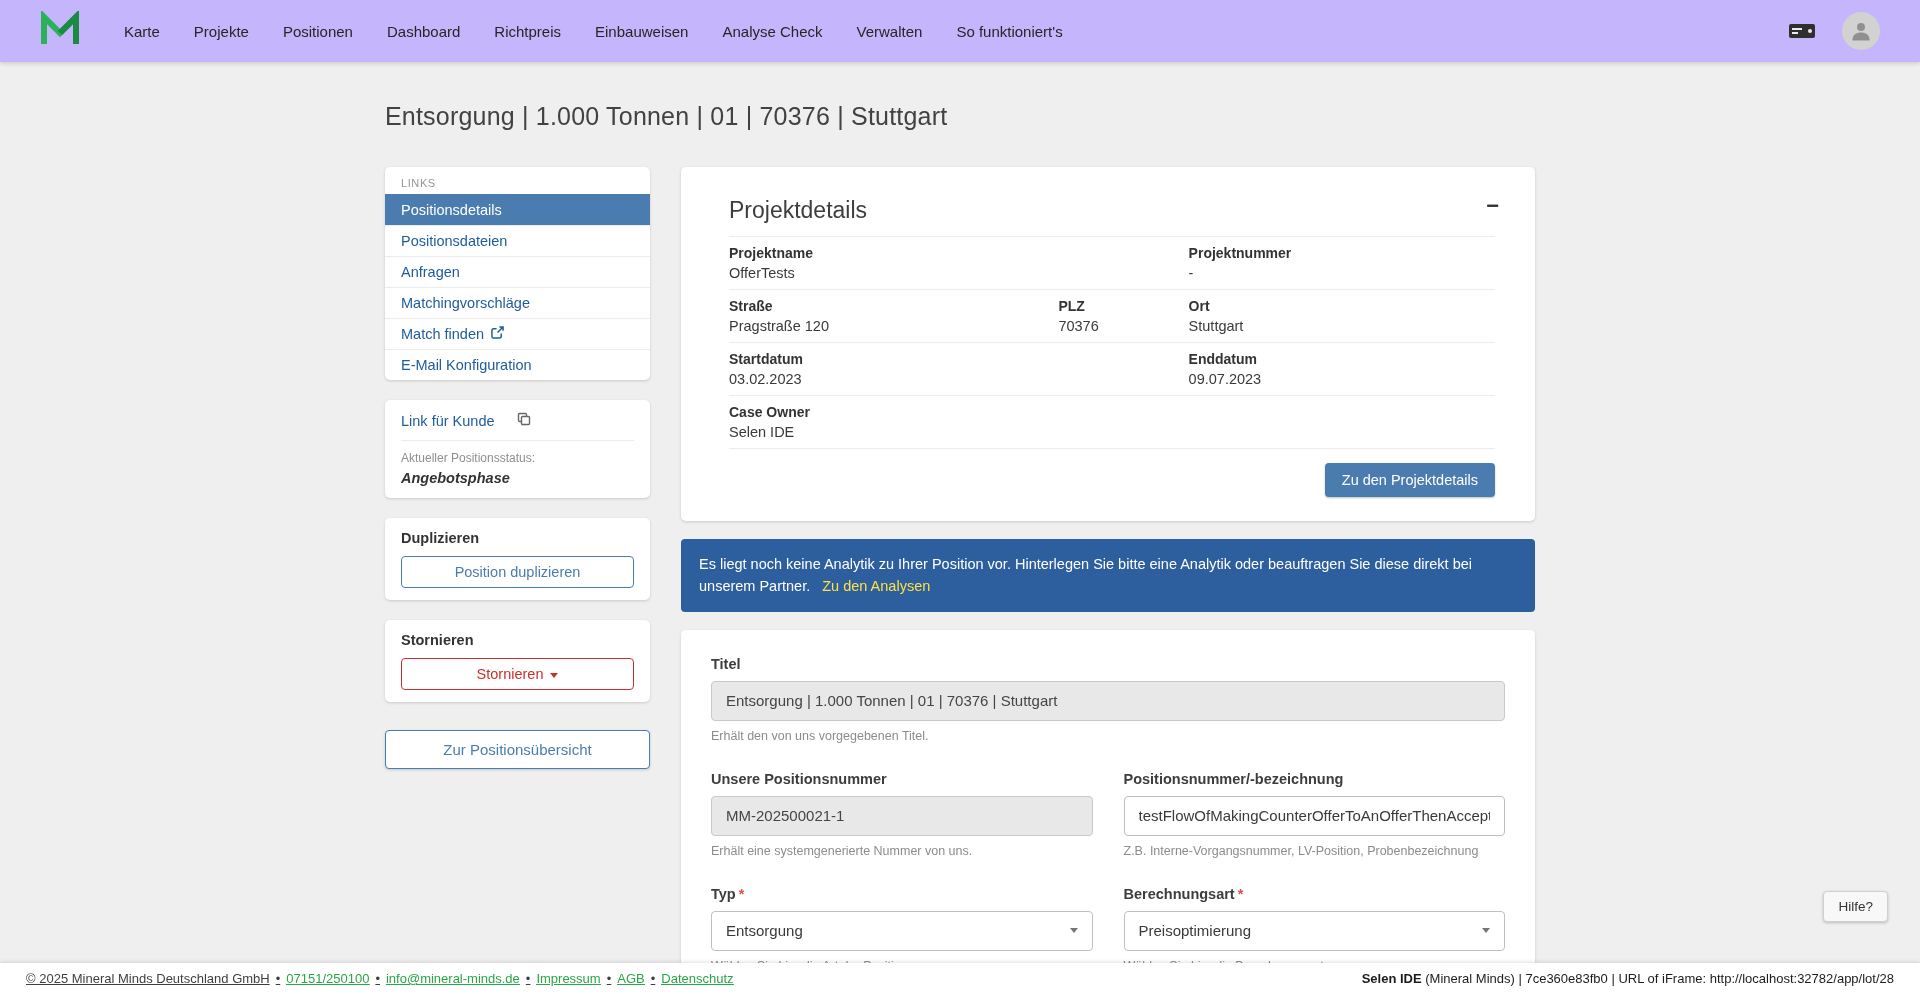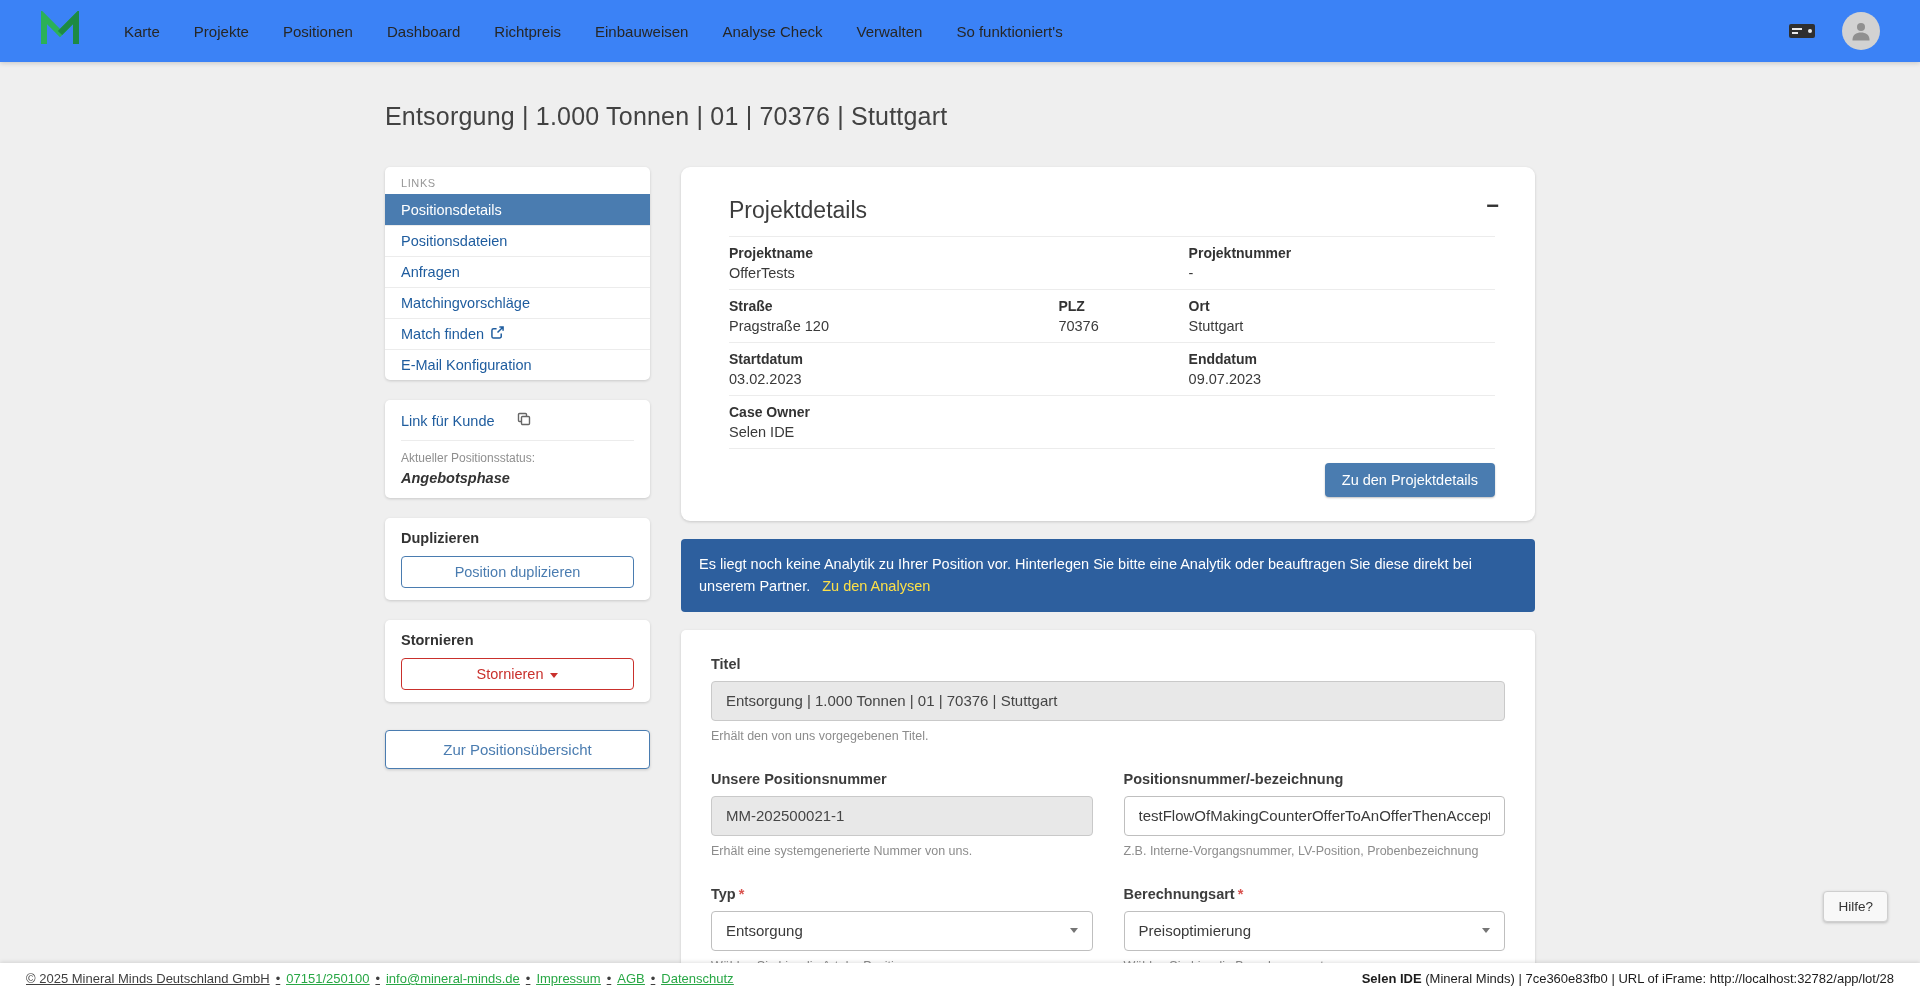--- a/index.html
+++ b/index.html
@@ -19,21 +19,21 @@
   *{box-sizing:border-box;}
   html,body{margin:0;padding:0;}
   body{
     width:1920px;height:994px;overflow:hidden;position:relative;
     background:var(--bg);
     font-family:"Liberation Sans","DejaVu Sans",sans-serif;
     color:var(--text);
   }
   
   .navbar{
-    height:62px;background:#3b82f6;display:flex;align-items:center;
+    height:62px;background:#c4b5fd;display:flex;align-items:center;
     padding:0 40px;box-shadow:0 1px 5px rgba(0,0,0,.18);position:relative;z-index:10;
   }
   .brand{display:flex;align-items:center;cursor:pointer;}
   .nav-links{display:flex;gap:34px;margin-left:44px;}
   .nav-link{font-size:15px;font-weight:500;color:#262626;cursor:pointer;white-space:nowrap;}
   .nav-right{margin-left:auto;display:flex;align-items:center;gap:26px;}
   .icon-btn{cursor:pointer;display:flex;align-items:center;}
   .avatar{
     width:38px;height:38px;border-radius:50%;background:#d2d2d2;
     display:flex;align-items:center;justify-content:center;cursor:pointer;overflow:hidden;
@@ -74,21 +74,21 @@
     border-left:4.5px solid transparent;border-right:4.5px solid transparent;
     border-top:5.5px solid currentColor;
   }
   .overview-btn{
     display:block;width:100%;margin-top:28px;padding:10px;background:#fff;
     border:1px solid var(--accent);color:var(--accent);font-size:15px;
     box-shadow:0 1px 3px rgba(0,0,0,.16);
   }
   
   .main{flex:1;min-width:0;}
-  .project-card{padding:30px 40px 24px 48px;position:relative;border-radius:9px;}
+  .project-card{padding:30px 40px 24px 48px;position:relative;}
   .pd-title{font-size:23px;font-weight:400;color:#3d3d3d;margin:0 0 12px 0;}
   .collapse-btn{
     position:absolute;top:28px;right:36px;font-size:22px;font-weight:600;
     color:#333;cursor:pointer;line-height:1;
   }
   .pd-rows{border-top:1px solid var(--border);}
   .pd-row{
     display:grid;grid-template-columns:43% 17% 40%;
     padding:8px 0;border-bottom:1px solid var(--border);
   }

